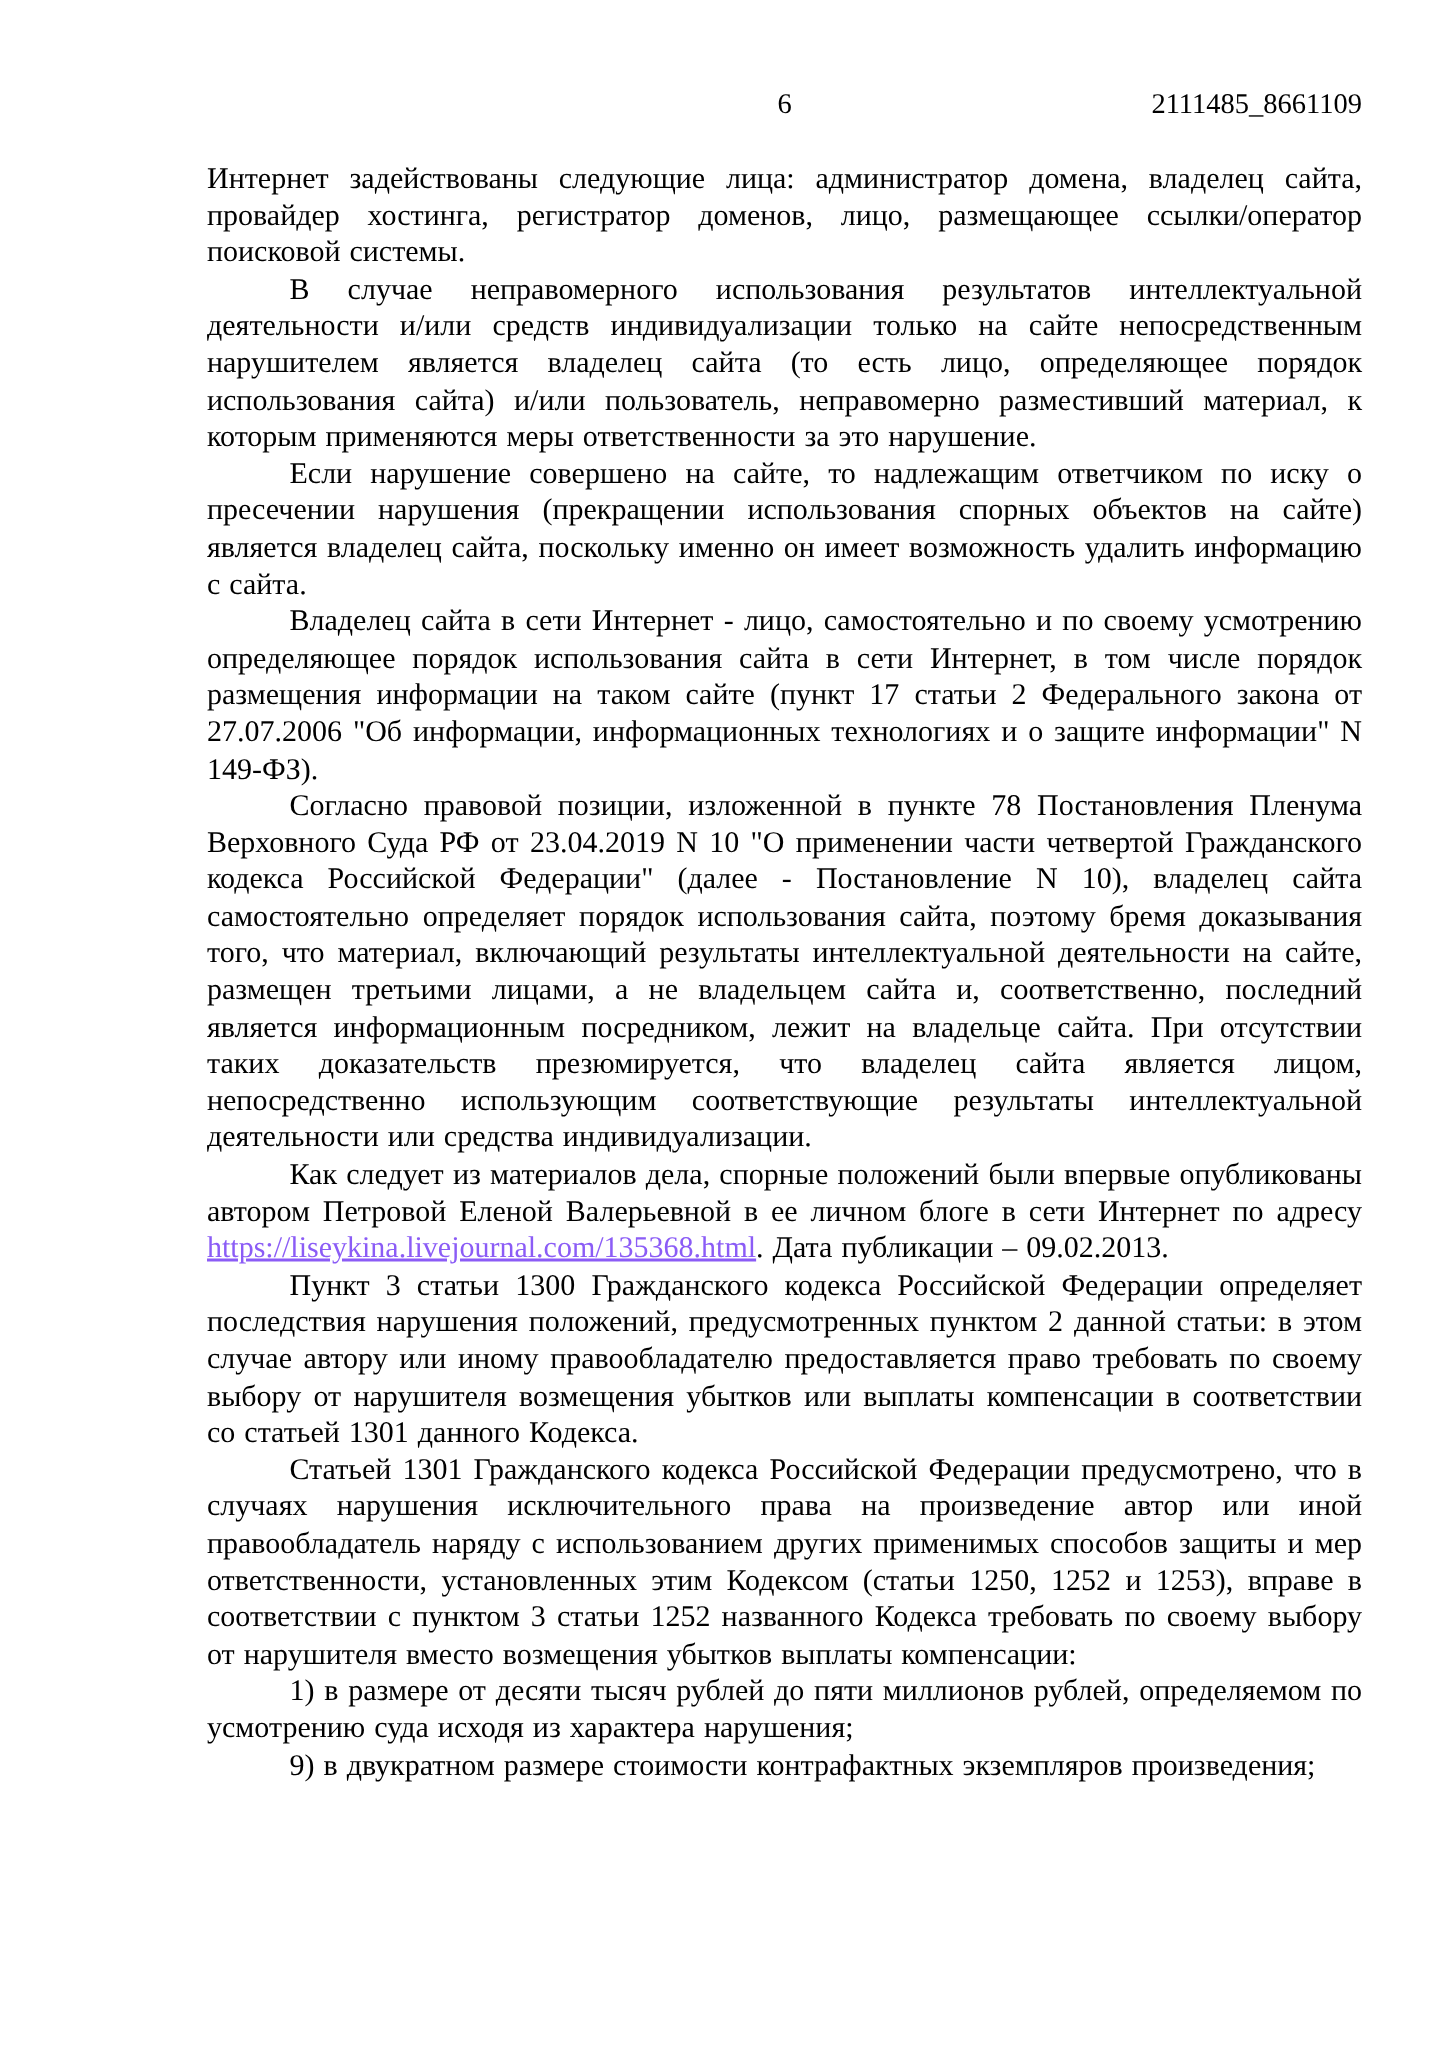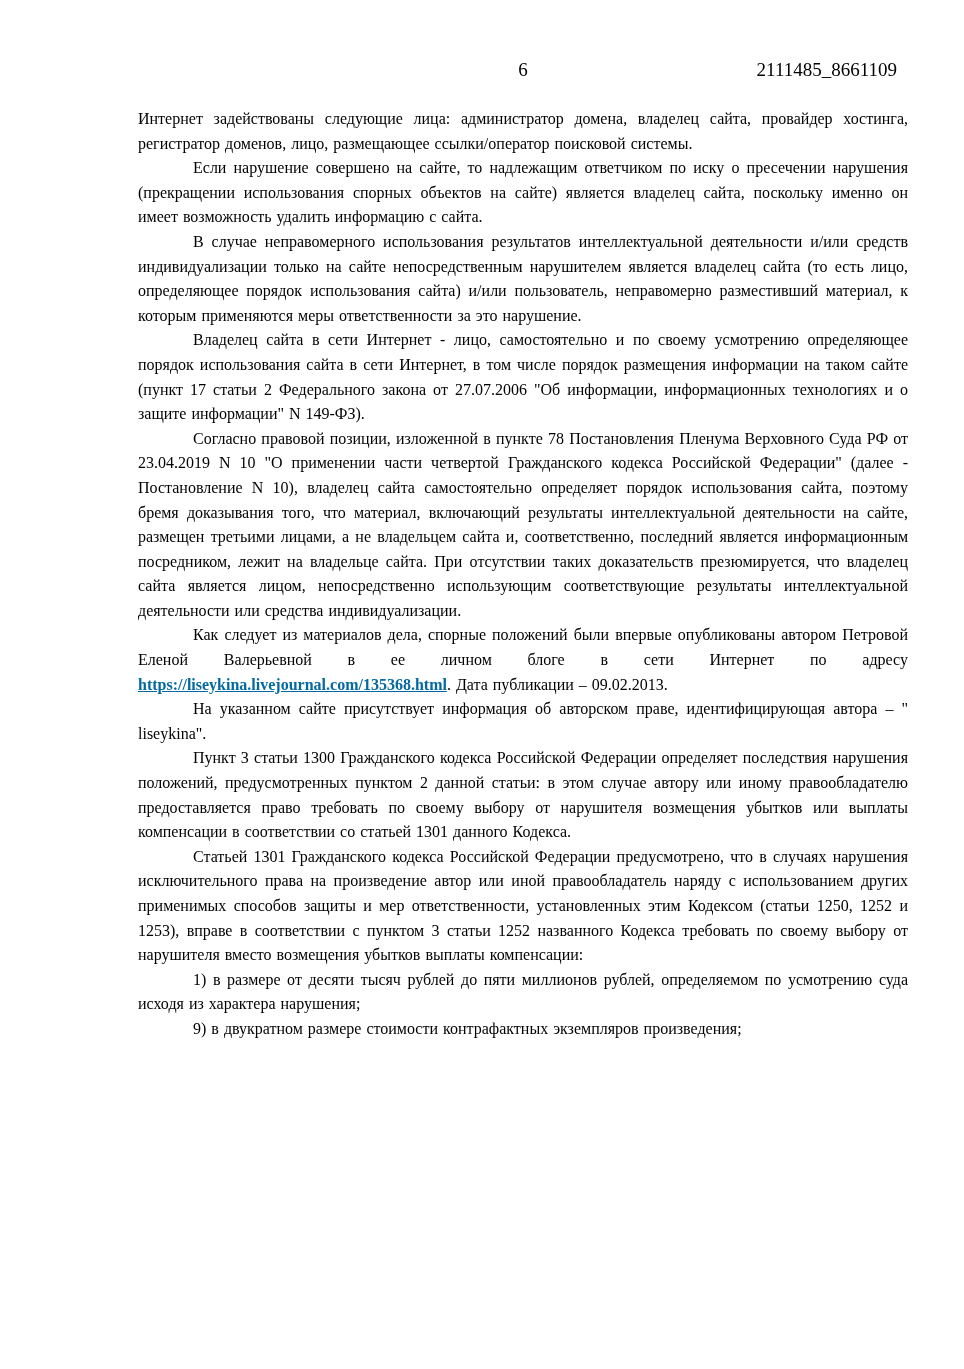--- a/index.html
+++ b/index.html
@@ -28,30 +28,30 @@
     line-height: 25px;
   }
   .page-number {
     position: absolute;
     left: 50%;
     transform: translateX(-50%);
     white-space: nowrap;
   }
   .doc-id {
     position: absolute;
-    right: 11px;
+    right: 0;
     white-space: nowrap;
   }
   .doc-body {
     margin-top: 25px; 
   }
   .doc-body p {
     margin: 0;
     padding: 0;
-    font-size: 16px;
+    font-size: 20px;
     line-height: 24.6px;
     text-align: justify;
     text-indent: 55px;
     word-spacing: 1px;
   }
   .doc-body p.no-indent {
     text-indent: 0;
   }
   .doc-link {
     color: #0000EE;
@@ -62,24 +62,23 @@
 </head>
 <body>
 
 <div class="page">
   <div class="page-header">
     <span class="page-number">6</span>
     <span class="doc-id">2111485_8661109</span>
   </div>
   <div class="doc-body">
       <p class="no-indent">Интернет задействованы следующие лица: администратор домена, владелец сайта, провайдер хостинга, регистратор доменов, лицо, размещающее ссылки/оператор поисковой системы.</p>
+      <p class="">В случае неправомерного использования результатов интеллектуальной деятельности и/или средств индивидуализации только на сайте непосредственным нарушителем является владелец сайта (то есть лицо, определяющее порядок использования сайта) и/или пользователь, неправомерно разместивший материал, к которым применяются меры ответственности за это нарушение.</p>
       <p class="">Если нарушение совершено на сайте, то надлежащим ответчиком по иску о пресечении нарушения (прекращении использования спорных объектов на сайте) является владелец сайта, поскольку именно он имеет возможность удалить информацию с сайта.</p>
-      <p class="">В случае неправомерного использования результатов интеллектуальной деятельности и/или средств индивидуализации только на сайте непосредственным нарушителем является владелец сайта (то есть лицо, определяющее порядок использования сайта) и/или пользователь, неправомерно разместивший материал, к которым применяются меры ответственности за это нарушение.</p>
       <p class="">Владелец сайта в сети Интернет - лицо, самостоятельно и по своему усмотрению определяющее порядок использования сайта в сети Интернет, в том числе порядок размещения информации на таком сайте (пункт 17 статьи 2 Федерального закона от 27.07.2006 "Об информации, информационных технологиях и о защите информации" N 149-ФЗ).</p>
       <p class="">Согласно правовой позиции, изложенной в пункте 78 Постановления Пленума Верховного Суда РФ от 23.04.2019 N 10 "О применении части четвертой Гражданского кодекса Российской Федерации" (далее - Постановление N 10), владелец сайта самостоятельно определяет порядок использования сайта, поэтому бремя доказывания того, что материал, включающий результаты интеллектуальной деятельности на сайте, размещен третьими лицами, а не владельцем сайта и, соответственно, последний является информационным посредником, лежит на владельце сайта. При отсутствии таких доказательств презюмируется, что владелец сайта является лицом, непосредственно использующим соответствующие результаты интеллектуальной деятельности или средства индивидуализации.</p>
-      <p class=""><span>Как следует из материалов дела, спорные положений были впервые опубликованы автором Петровой Еленой Валерьевной в ее личном блоге в сети Интернет по адресу </span><a class="doc-link" href="#" style="color: #0369a1; font-weight: bold;">https://liseykina.livejournal.com/135368.html</a><span>. Дата публикации – 09.02.2013.</span></p>
-      <p class="">На указанном сайте присутствует информация об авторском праве, идентифицирующая автора – " liseykina".</p>
+      <p class=""><span>Как следует из материалов дела, спорные положений были впервые опубликованы автором Петровой Еленой Валерьевной в ее личном блоге в сети Интернет по адресу </span><a class="doc-link" href="#" style="color: #8b5cf6;">https://liseykina.livejournal.com/135368.html</a><span>. Дата публикации – 09.02.2013.</span></p>
       <p class="">Пункт 3 статьи 1300 Гражданского кодекса Российской Федерации определяет последствия нарушения положений, предусмотренных пунктом 2 данной статьи: в этом случае автору или иному правообладателю предоставляется право требовать по своему выбору от нарушителя возмещения убытков или выплаты компенсации в соответствии со статьей 1301 данного Кодекса.</p>
       <p class="">Статьей 1301 Гражданского кодекса Российской Федерации предусмотрено, что в случаях нарушения исключительного права на произведение автор или иной правообладатель наряду с использованием других применимых способов защиты и мер ответственности, установленных этим Кодексом (статьи 1250, 1252 и 1253), вправе в соответствии с пунктом 3 статьи 1252 названного Кодекса требовать по своему выбору от нарушителя вместо возмещения убытков выплаты компенсации:</p>
       <p class="">1) в размере от десяти тысяч рублей до пяти миллионов рублей, определяемом по усмотрению суда исходя из характера нарушения;</p>
       <p class="">9) в двукратном размере стоимости контрафактных экземпляров произведения;</p>
     </div>
 </div>
 
 </body></html>

